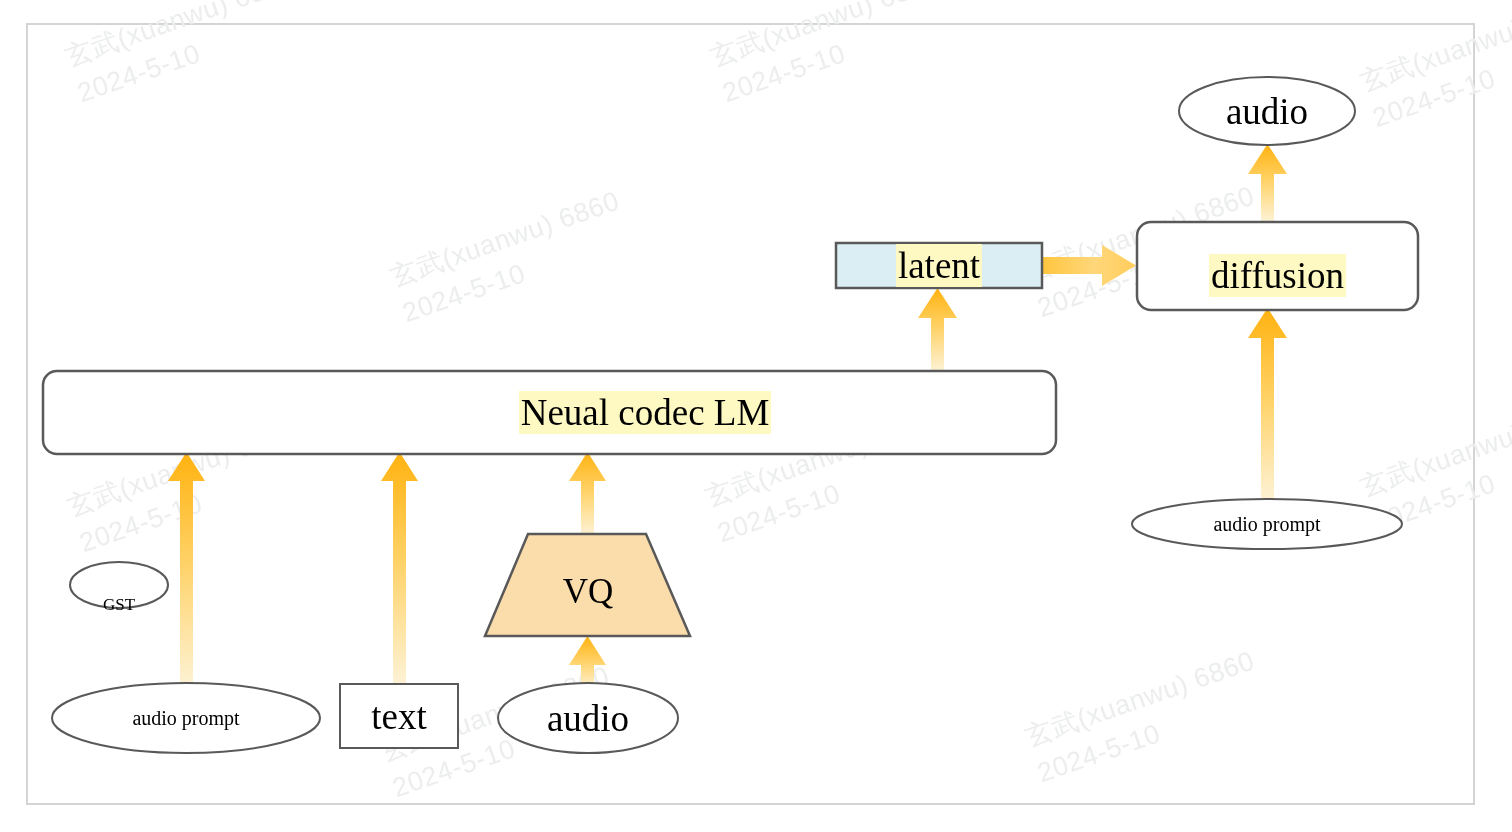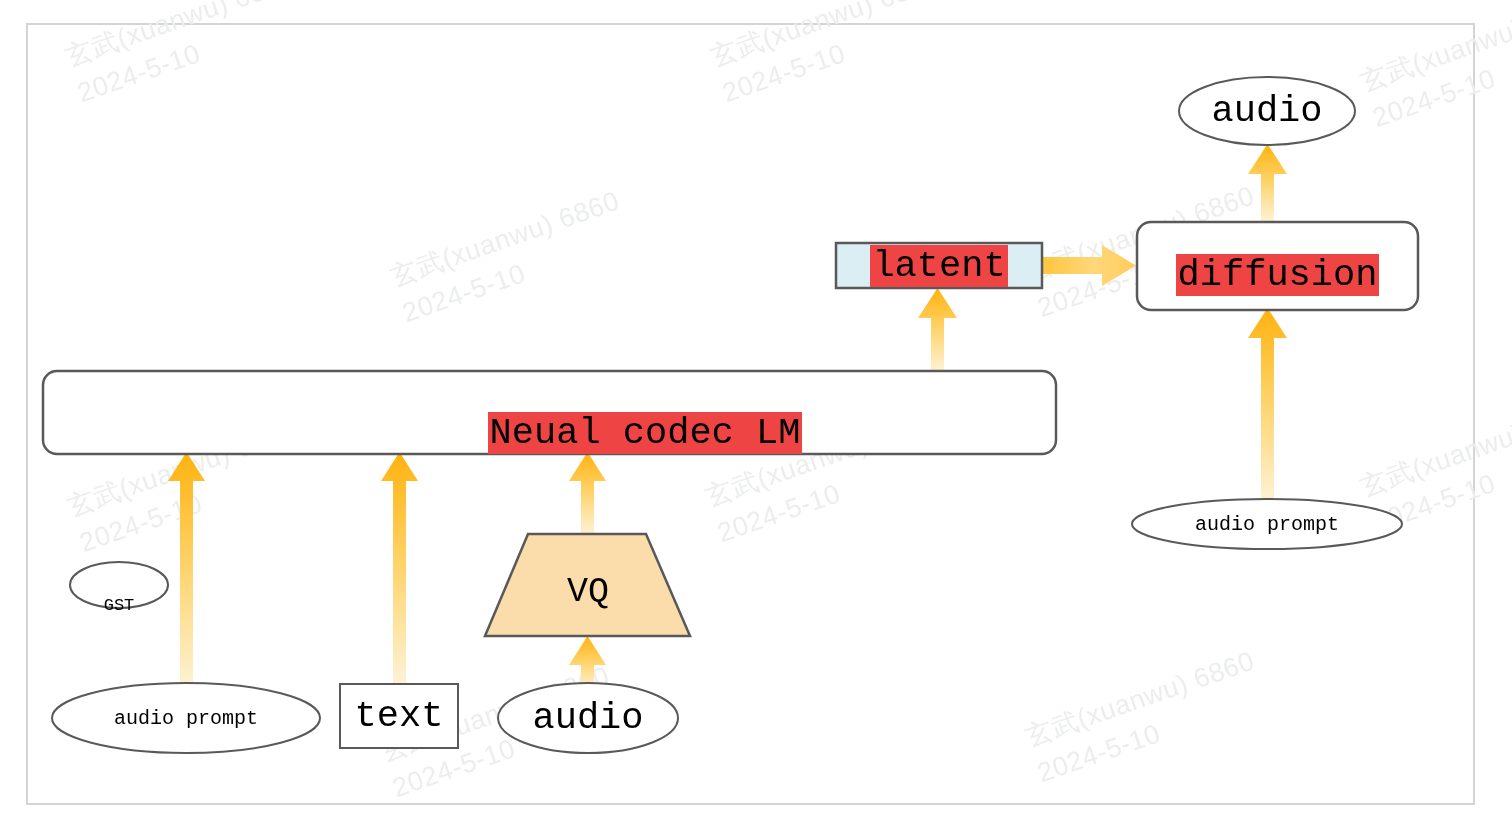--- a/index.html
+++ b/index.html
@@ -55,29 +55,29 @@
     overflow: visible;
   }
 
   
   .node-label {
     position: absolute;
     display: flex;
     align-items: center;
     justify-content: center;
     color: #000000;
-    font-family: Liberation Mono, monospace;
+    font-family: Liberation Serif, serif;
     white-space: nowrap;
     pointer-events: none;
   }
   .lbl-big   { font-size: 37px; }
   .lbl-mid   { font-size: 35px; }
   .lbl-small { font-size: 20px; }
   .lbl-tiny  { font-size: 17px; }
-  .tint { background: #ef4444; padding: 0 2px; }
+  .tint { background: #fef9c3; padding: 0 2px; }
 </style>
 </head>
 <body>
 
 <div id="canvas">
 
   <div id="frame"></div>
 
   <div id="wm-layer">
       <div class="wm" style="left: 60px; top: 40px; color: rgb(236, 237, 237);"><span>玄武(xuanwu) 6860</span><span class="l2">2024-5-10</span></div>
@@ -162,21 +162,21 @@
   <div class="node-label lbl-tiny" style="left:70px; top:562px; width:98px; height:46px;margin-top:20px;">GST</div>
 
   <div class="node-label lbl-small" style="left:52px; top:683px; width:268px; height:70px;">audio prompt</div>
 
   <div class="node-label lbl-big" style="left:340px; top:684px; width:118px; height:64px;">text</div>
 
   <div class="node-label lbl-big" style="left:498px; top:683px; width:180px; height:70px;">audio</div>
 
   <div class="node-label lbl-mid" style="left:498px; top:565px; width:180px; height:54px;">VQ</div>
 
-  <div class="node-label lbl-big" style="left:43px; top:391px; width:1204px; height:83px;">
+  <div class="node-label lbl-big" style="left:43px; top:371px; width:1204px; height:83px;">
     <span class="tint">Neual codec LM</span>
   </div>
 
   <div class="node-label lbl-big" style="left:836px; top:243px; width:206px; height:45px;">
     <span class="tint">latent</span>
   </div>
 
   <div class="node-label lbl-big" style="left:1137px; top:222px; width:281px; height:106px;">
     <span class="tint">diffusion</span>
   </div>

